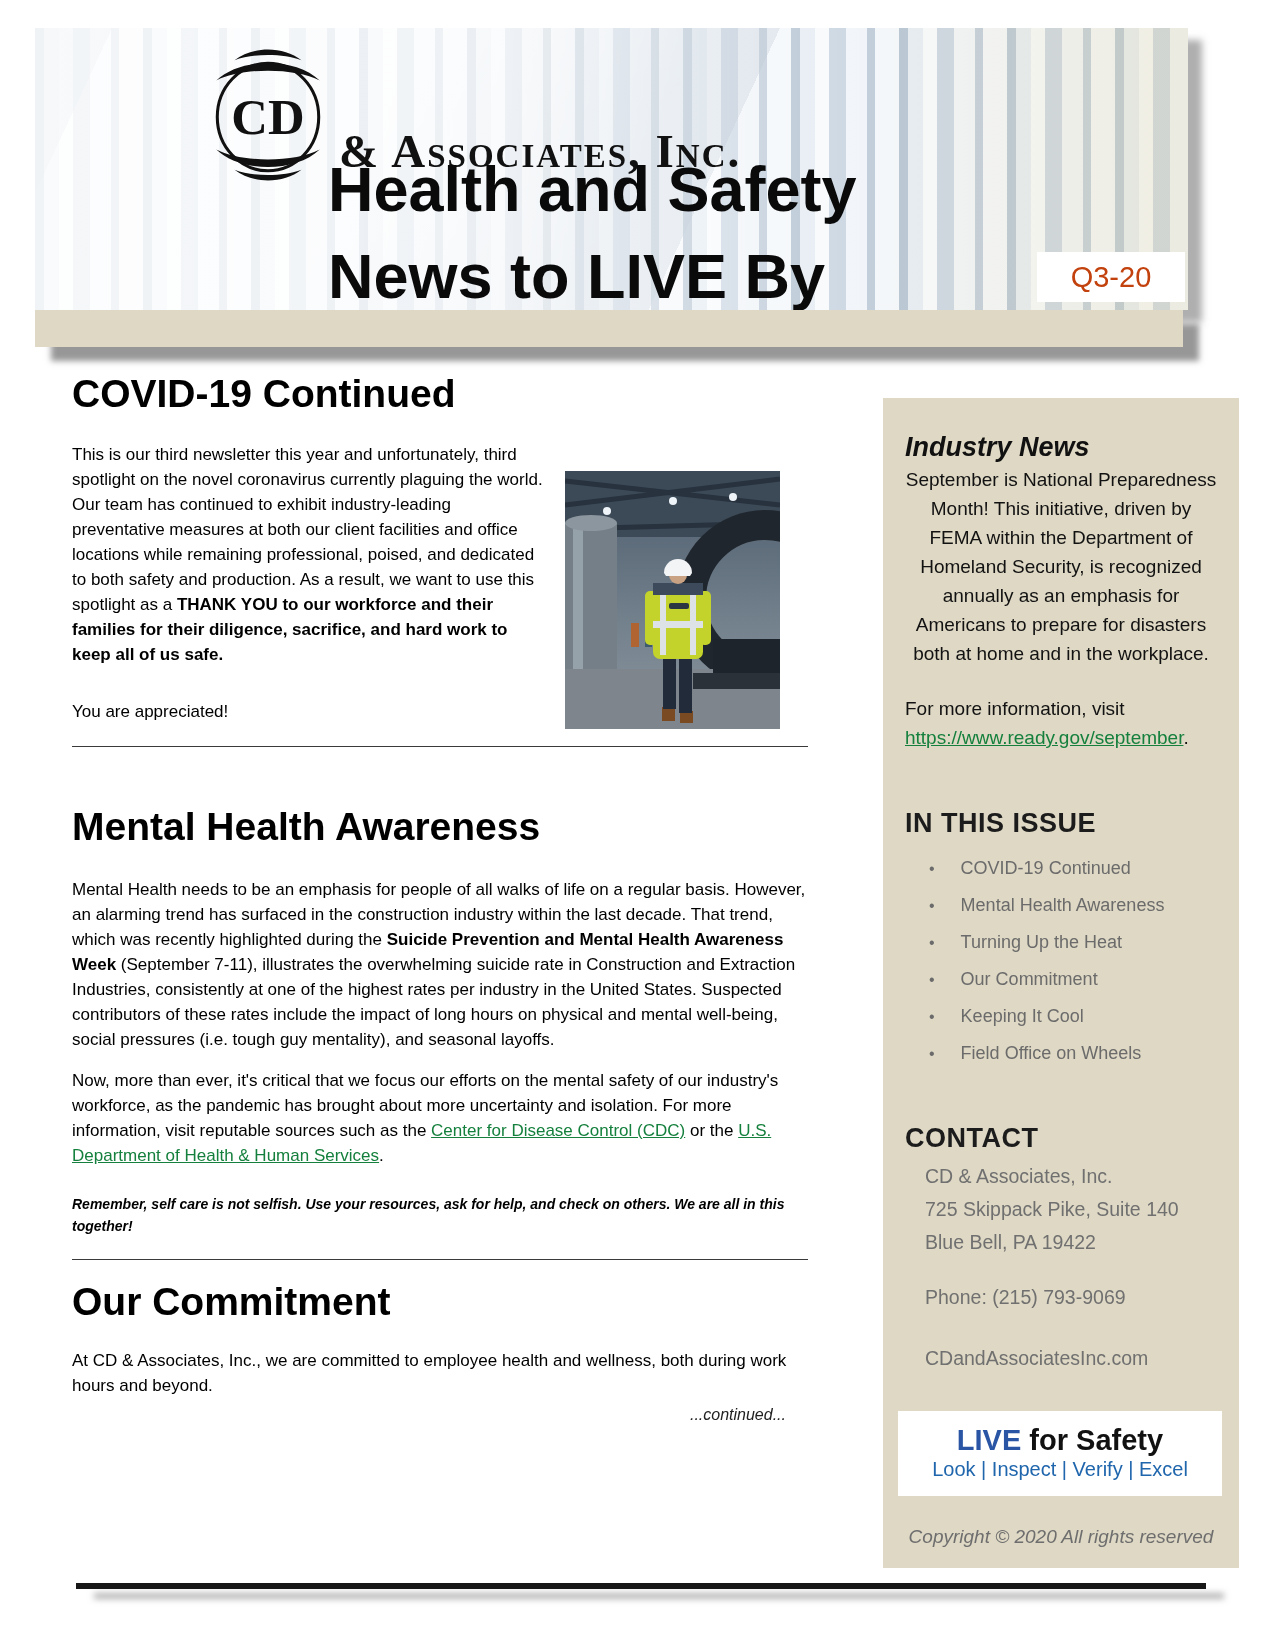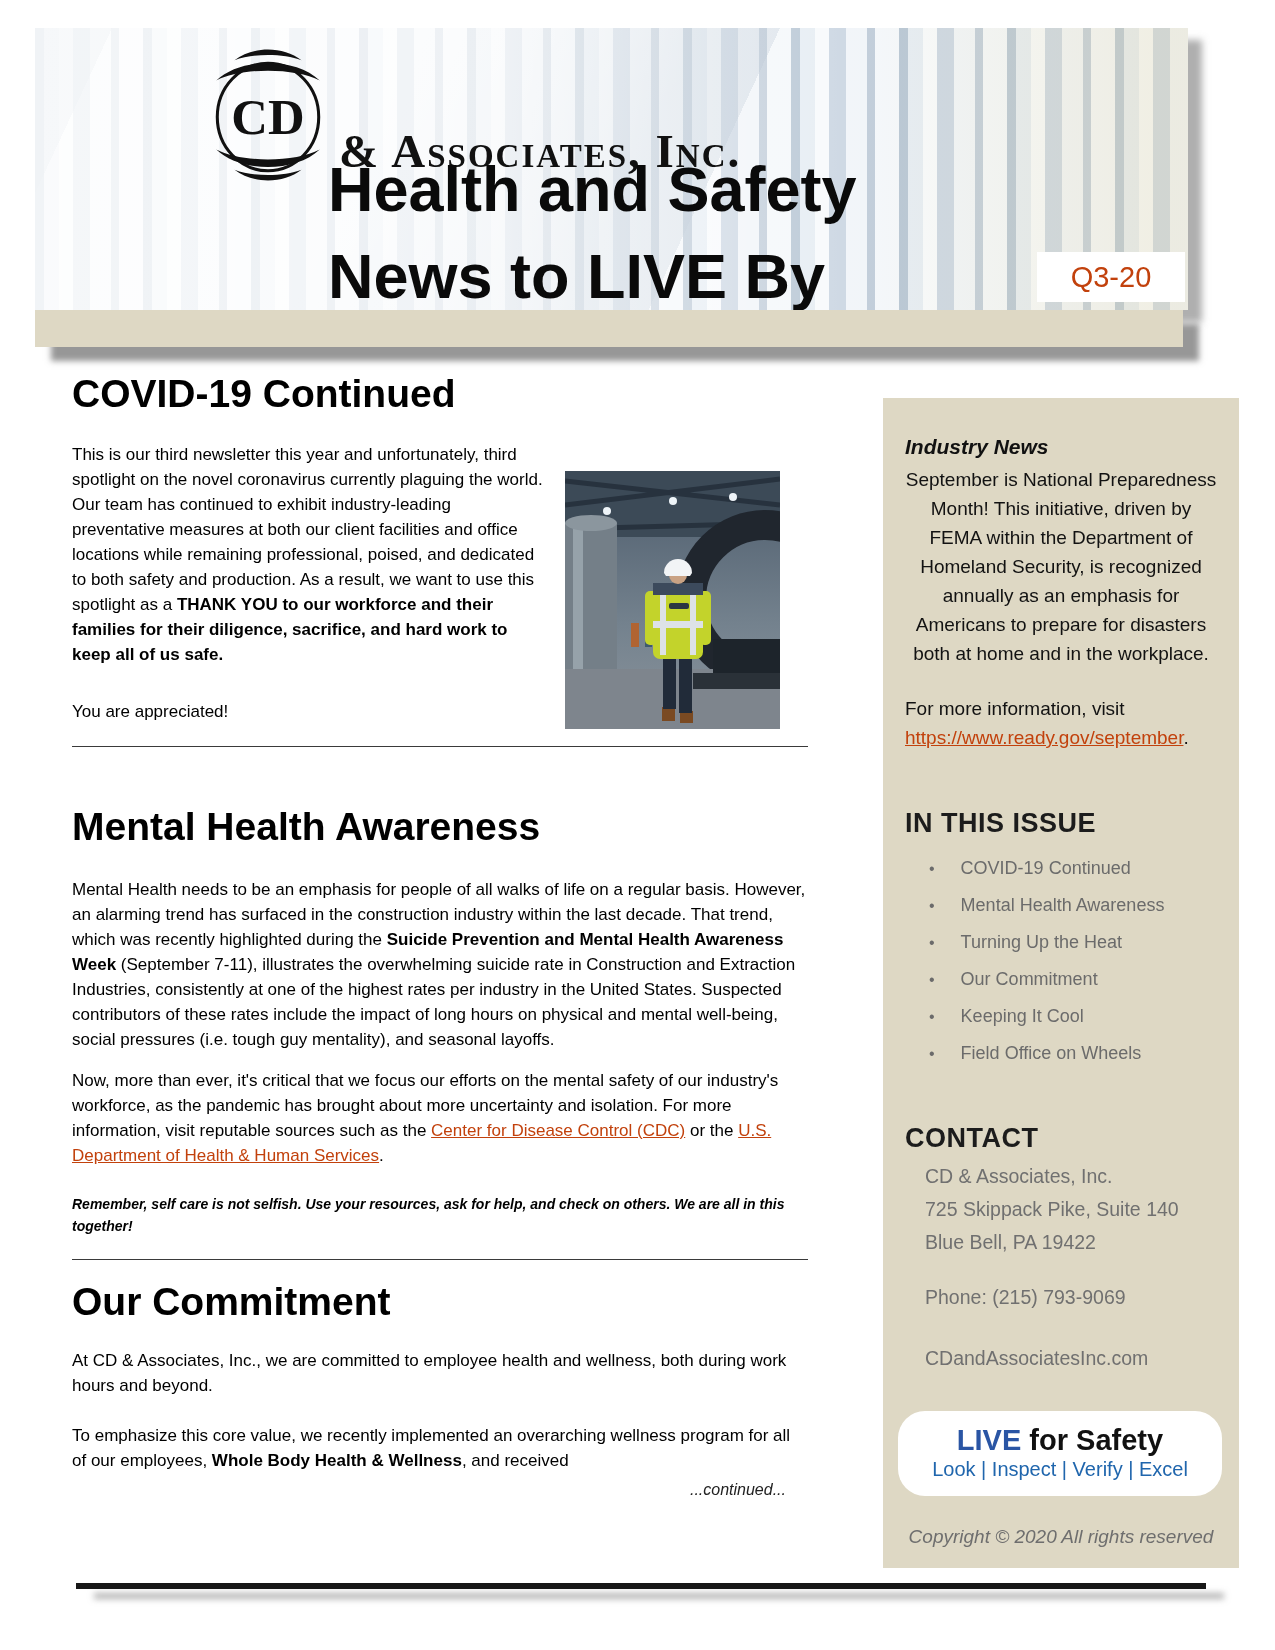--- a/index.html
+++ b/index.html
@@ -36,39 +36,39 @@
   #rule-1{margin-top:22px;}
   #mental-heading{margin-top:58px;}
   #mental-p1{margin-top:28px;}
   #mental-p2{margin-top:16px;}
   #mental-p3{margin-top:25px;font-weight:bold;font-style:italic;font-size:14px;line-height:22px;}
   #rule-2{margin-top:22px;}
   #commitment-heading{margin-top:20px;}
   #commitment-p1{margin-top:24px;}
   #commitment-p2{margin-top:25px;}
   #continued-note{margin-top:8px;text-align:right;padding-right:22px;font-style:italic;font-size:16px;color:#222;}
-  .link{color:#c2410c;text-decoration:underline;cursor:pointer;}
+  .link{color:#15803d;text-decoration:underline;cursor:pointer;}
 
   
   #sidebar{position:absolute;left:883px;top:398px;width:356px;height:1170px;background:#ded8c4;
     box-sizing:border-box;padding:34px 22px 0 22px;overflow:hidden;}
-  #industry-news-heading{font-size:21px;line-height:30px;font-weight:bold;font-style:italic;color:#111;}
+  #industry-news-heading{font-size:27px;line-height:30px;font-weight:bold;font-style:italic;color:#111;}
   .side-txt{font-size:19px;line-height:29px;color:#121212;overflow-wrap:anywhere;}
   #industry-news-p1{margin-top:3px;text-align:center;}
   #industry-news-p2{margin-top:26px;}
   #in-this-issue-heading{margin-top:56px;font-size:27px;font-weight:bold;color:#1c1c1c;letter-spacing:.5px;}
   #issue-list{list-style:none;margin:18px 0 0 0;padding:0 0 0 24px;}
   #issue-list li{display:flex;align-items:baseline;font-size:18px;line-height:22px;color:#6b6b6b;margin-bottom:14px;}
   #issue-list li .dot{margin-right:26px;font-size:16px;color:#6b6b6b;}
   #contact-heading{margin-top:58px;font-size:27px;font-weight:bold;color:#1c1c1c;letter-spacing:.5px;}
   .contact-line{margin-left:20px;font-size:19.5px;line-height:33px;color:#707070;}
   #contact-block{margin-top:6px;}
   #contact-phone-block{margin-top:22px;}
   #contact-website{margin-top:28px;}
-  #live-box{margin:36px 18px 0 -7px;width:324px;background:#ffffff;text-align:center;padding:13px 0 15px 0;border-radius:27px;}
+  #live-box{margin:36px 18px 0 -7px;width:324px;background:#ffffff;text-align:center;padding:13px 0 15px 0;}
   #live-slogan{font-size:29px;font-weight:bold;color:#111;}
   #live-word{color:#2a55a4;}
   #live-tagline{margin-top:1px;font-size:20px;color:#2066ad;}
   #copyright-note{margin-top:30px;text-align:center;font-style:italic;font-size:19px;color:#6e6e6e;}
 
   
   #bottom-rule{position:absolute;left:76px;top:1583px;width:1130px;height:6px;background:#171717;
     box-shadow:18px 10px 6px rgba(130,130,130,.6);}
 </style>
 </head>
@@ -160,23 +160,20 @@
     </div>
     <div id="mental-p2" class="body-txt">
       <span>Now, more than ever, it's critical that we focus our efforts on the mental safety of our industry's workforce, as the pandemic has brought about more uncertainty and isolation. For more information, visit reputable sources such as the </span><span class="link">Center for Disease Control (CDC)</span><span> or the </span><span class="link">U.S. Department of Health &amp; Human Services</span><span>.</span>
     </div>
     <div id="mental-p3">Remember, self care is not selfish. Use your resources, ask for help, and check on others. We are all in this together!</div>
 
     <hr id="rule-2" class="rule">
 
     <h1 id="commitment-heading" class="h1">Our Commitment</h1>
     <div id="commitment-p1" class="body-txt">At CD &amp; Associates, Inc., we are committed to employee health and wellness, both during work hours and beyond.</div>
-    <div id="commitment-p2" class="body-txt">
-      <span>To emphasize this core value, we recently implemented an overarching wellness program for all of our employees, </span><strong>Whole Body Health &amp; Wellness</strong><span>, and received</span>
-    </div>
     <div id="continued-note">...continued...</div>
   </div>
 
   <div id="sidebar">
     <div id="industry-news-heading">Industry News</div>
     <div id="industry-news-p1" class="side-txt">September is National Preparedness Month! This initiative, driven by FEMA within the Department of Homeland Security, is recognized annually as an emphasis for Americans to prepare for disasters both at home and in the workplace.</div>
     <div id="industry-news-p2" class="side-txt">
       <span>For more information, visit </span><span class="link">https://www.ready.gov/september</span><span>.</span>
     </div>
 

